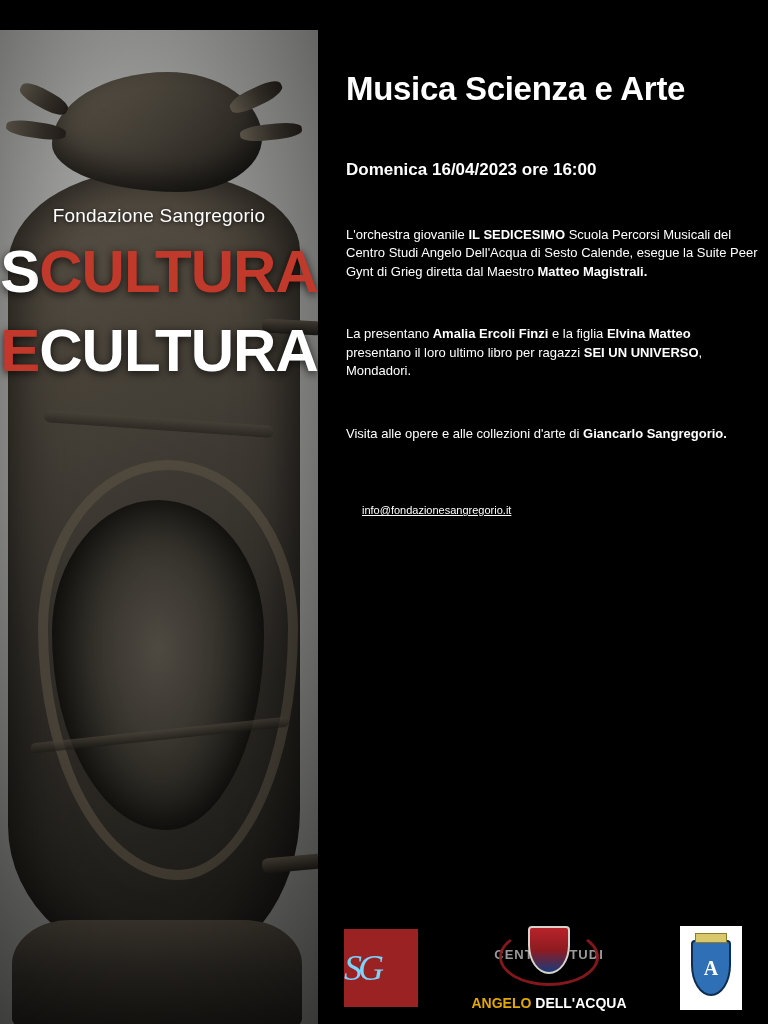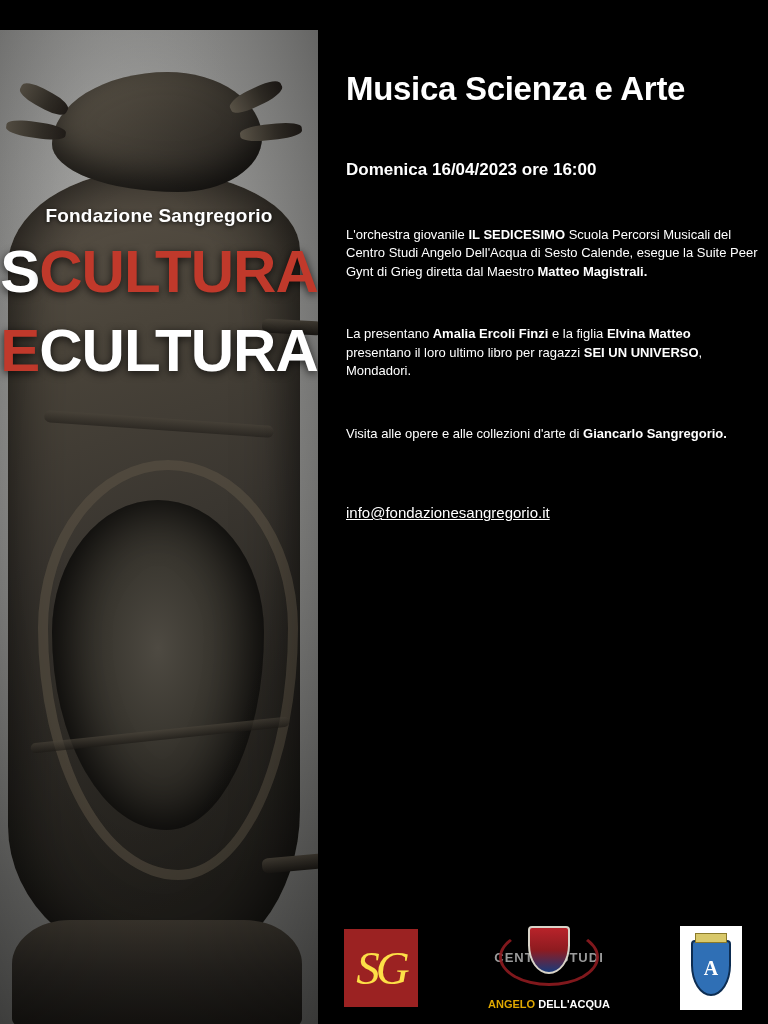--- a/index.html
+++ b/index.html
@@ -117,21 +117,21 @@
   .left-text {
     position: absolute;
     left: 0;
     top: 205px;
     width: 318px;
     text-align: center;
     z-index: 5;
   }
   .foundation {
     font-size: 19px;
-    font-weight: bold;
+    font-weight: normal;
     color: #ffffff;
     letter-spacing: .2px;
     text-shadow: 0 1px 4px rgba(0,0,0,.8);
     margin-bottom: 16px;
   }
   .word {
     font-size: 60px;
     font-weight: bold;
     line-height: 0.98;
     letter-spacing: -1px;
@@ -171,48 +171,48 @@
     font-size: 13px;
     line-height: 1.42;
     color: #ffffff;
     margin-top: 46px;
     max-width: 412px;
   }
   .para.p2 { margin-top: 44px; }
   .para.p3 { margin-top: 44px; }
   .b { font-weight: bold; }
   .email {
-    font-size: 15px;
+    font-size: 11px;
     color: #ffffff;
     margin-top: 48px;
     display: inline-block;
+    margin-left: 16px;
   }
 
   
   .logos {
     position: absolute;
     left: 318px;
     bottom: 6px;
     width: 450px;
     height: 100px;
     display: flex;
     align-items: center;
     justify-content: center;
     gap: 36px;
   }
   .logo-sg {
     width: 74px;
     height: 78px;
     background: #9b2222;
     display: flex;
     align-items: center;
-    justify-content: center;
-    color: #fde047;
+    color: #7dd3fc;
     font-family: "Liberation Serif", serif;
-    font-size: 47px;
+    font-size: 36px;
     font-style: italic;
     letter-spacing: -4px;
   }
   .logo-csad {
     width: 190px;
     height: 84px;
     position: relative;
     display: flex;
     flex-direction: column;
     align-items: center;
@@ -244,21 +244,21 @@
   }
   .csad-line1 {
     font-size: 13px;
     font-weight: bold;
     color: #9a9a9a;
     letter-spacing: 1px;
     line-height: 1;
     margin-bottom: 2px;
   }
   .csad-line2 {
-    font-size: 11px;
+    font-size: 14px;
     font-weight: bold;
     line-height: 1;
   }
   .csad-line2 .y { color: #e0a800; }
   .csad-line2 .w { color: #ffffff; }
   .logo-comune {
     width: 62px;
     height: 84px;
     background: #ffffff;
     display: flex;

